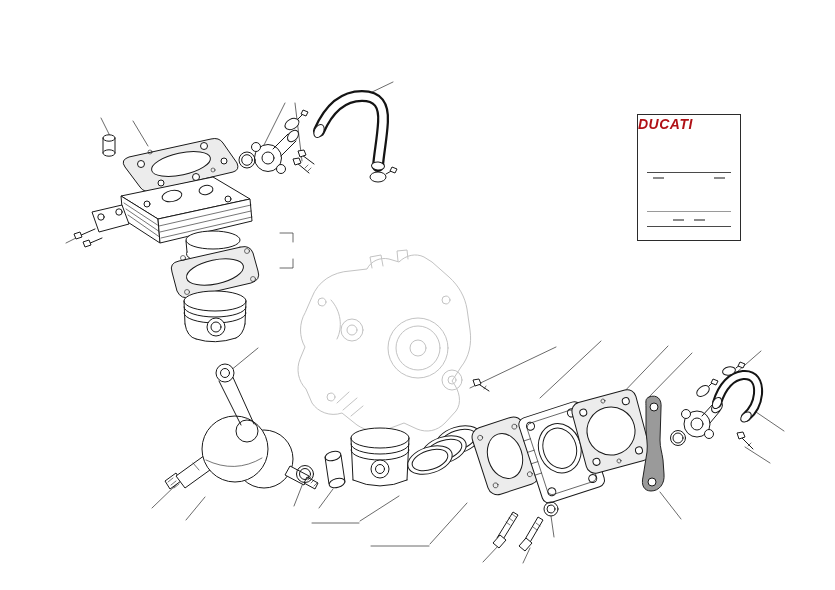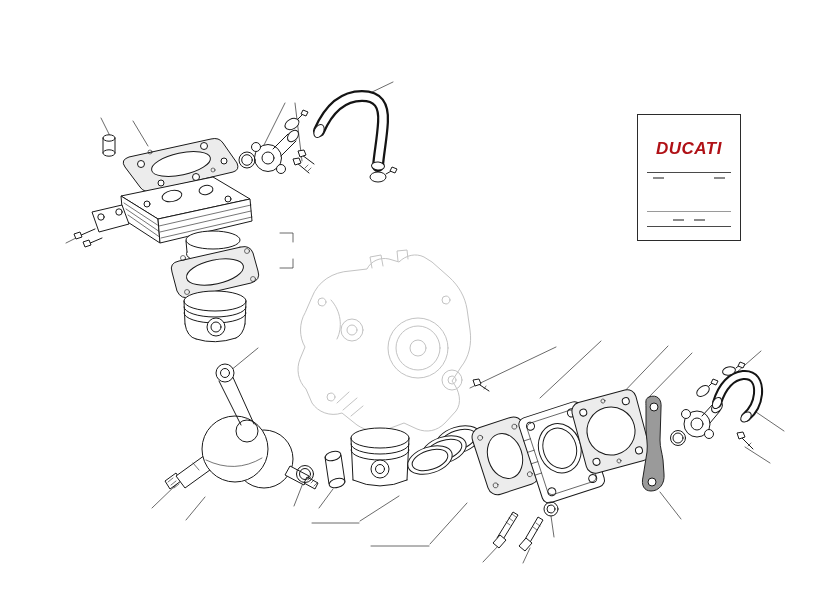--- a/index.html
+++ b/index.html
@@ -16,22 +16,22 @@
   .lead{fill:none;stroke:#3a3a3a;stroke-width:.75;stroke-linecap:round}
   .hoseO{fill:none;stroke:#141414;stroke-width:12;stroke-linecap:round}
   .hoseI{fill:none;stroke:#ffffff;stroke-width:7.5;stroke-linecap:round}
   .hoseO.sm{stroke-width:10}
   .hoseI.sm{stroke-width:6}
   .dark{fill:var(--bracket-fill,#9a9a9a);stroke:#222;stroke-width:1;stroke-linejoin:round}
 
   
   .manual-box{position:absolute;left:637px;top:114px;width:104px;height:127px;
               border:1.3px solid #2b2b2b;background:#fff;box-sizing:border-box}
-  .brand{margin-top:24px;text-align:center;font-weight:bold;font-style:italic;
-         font-size:17px;letter-spacing:.5px;color:var(--brand-red,#b01116)}
+  .brand{margin-top:1px;text-align:left;font-weight:bold;font-style:italic;
+         font-size:14px;letter-spacing:.5px;color:var(--brand-red,#b01116)}
   .mtable{position:absolute;left:9px;right:9px;top:57px;bottom:13px;
           border-top:1.4px solid #4a4a4a;border-bottom:1.4px solid #4a4a4a}
   .mtable .row-top{position:absolute;top:4px;left:6px;right:6px;display:flex;justify-content:space-between}
   .mtable .row-bottom{position:absolute;bottom:5px;left:6px;right:6px;display:flex;justify-content:center;gap:10px}
   .mtable .tick{width:11px;height:2px;background:#8a8a8a}
   .mtable .subline{position:absolute;left:0;right:0;bottom:14px;height:1px;background:#9a9a9a}
 </style>
 </head>
 <body>
 

